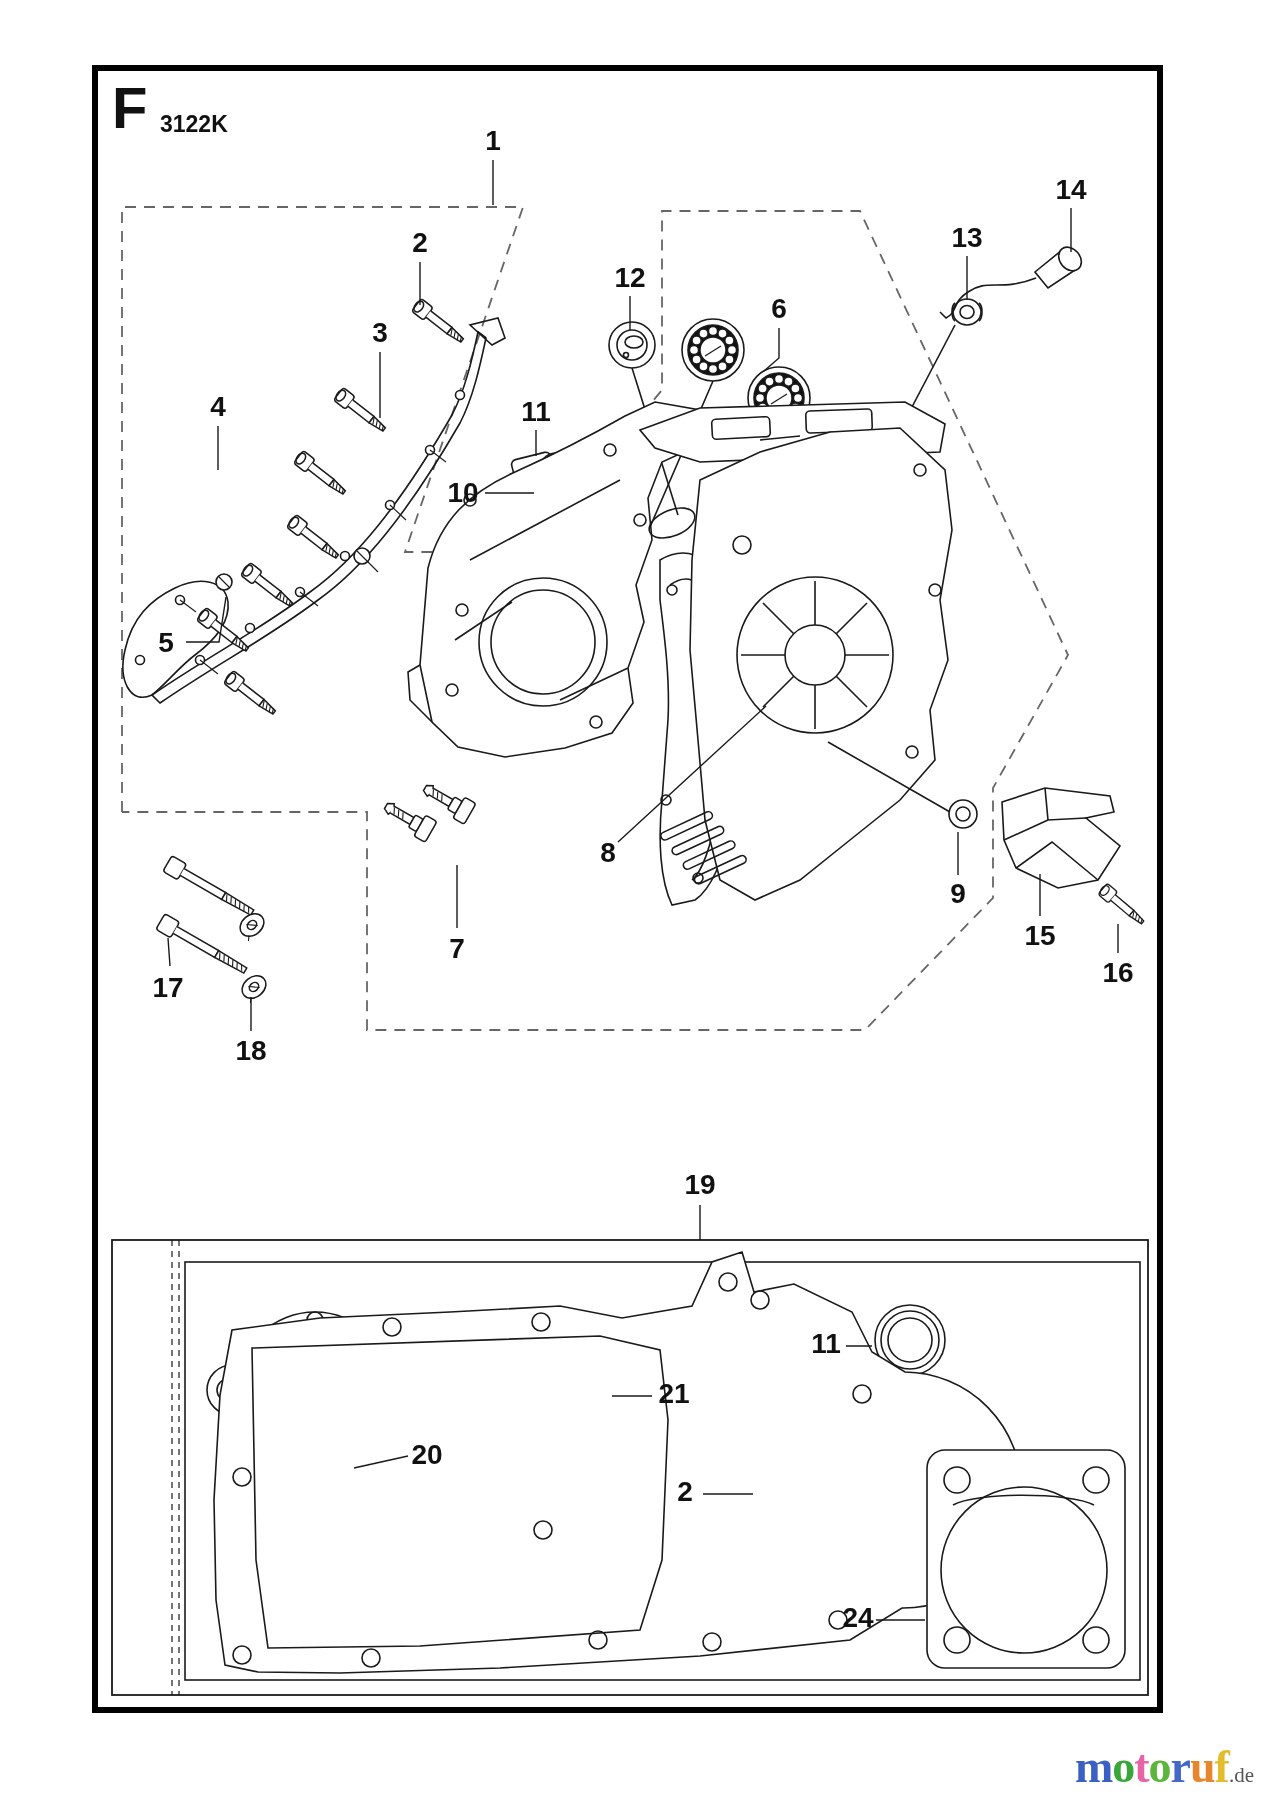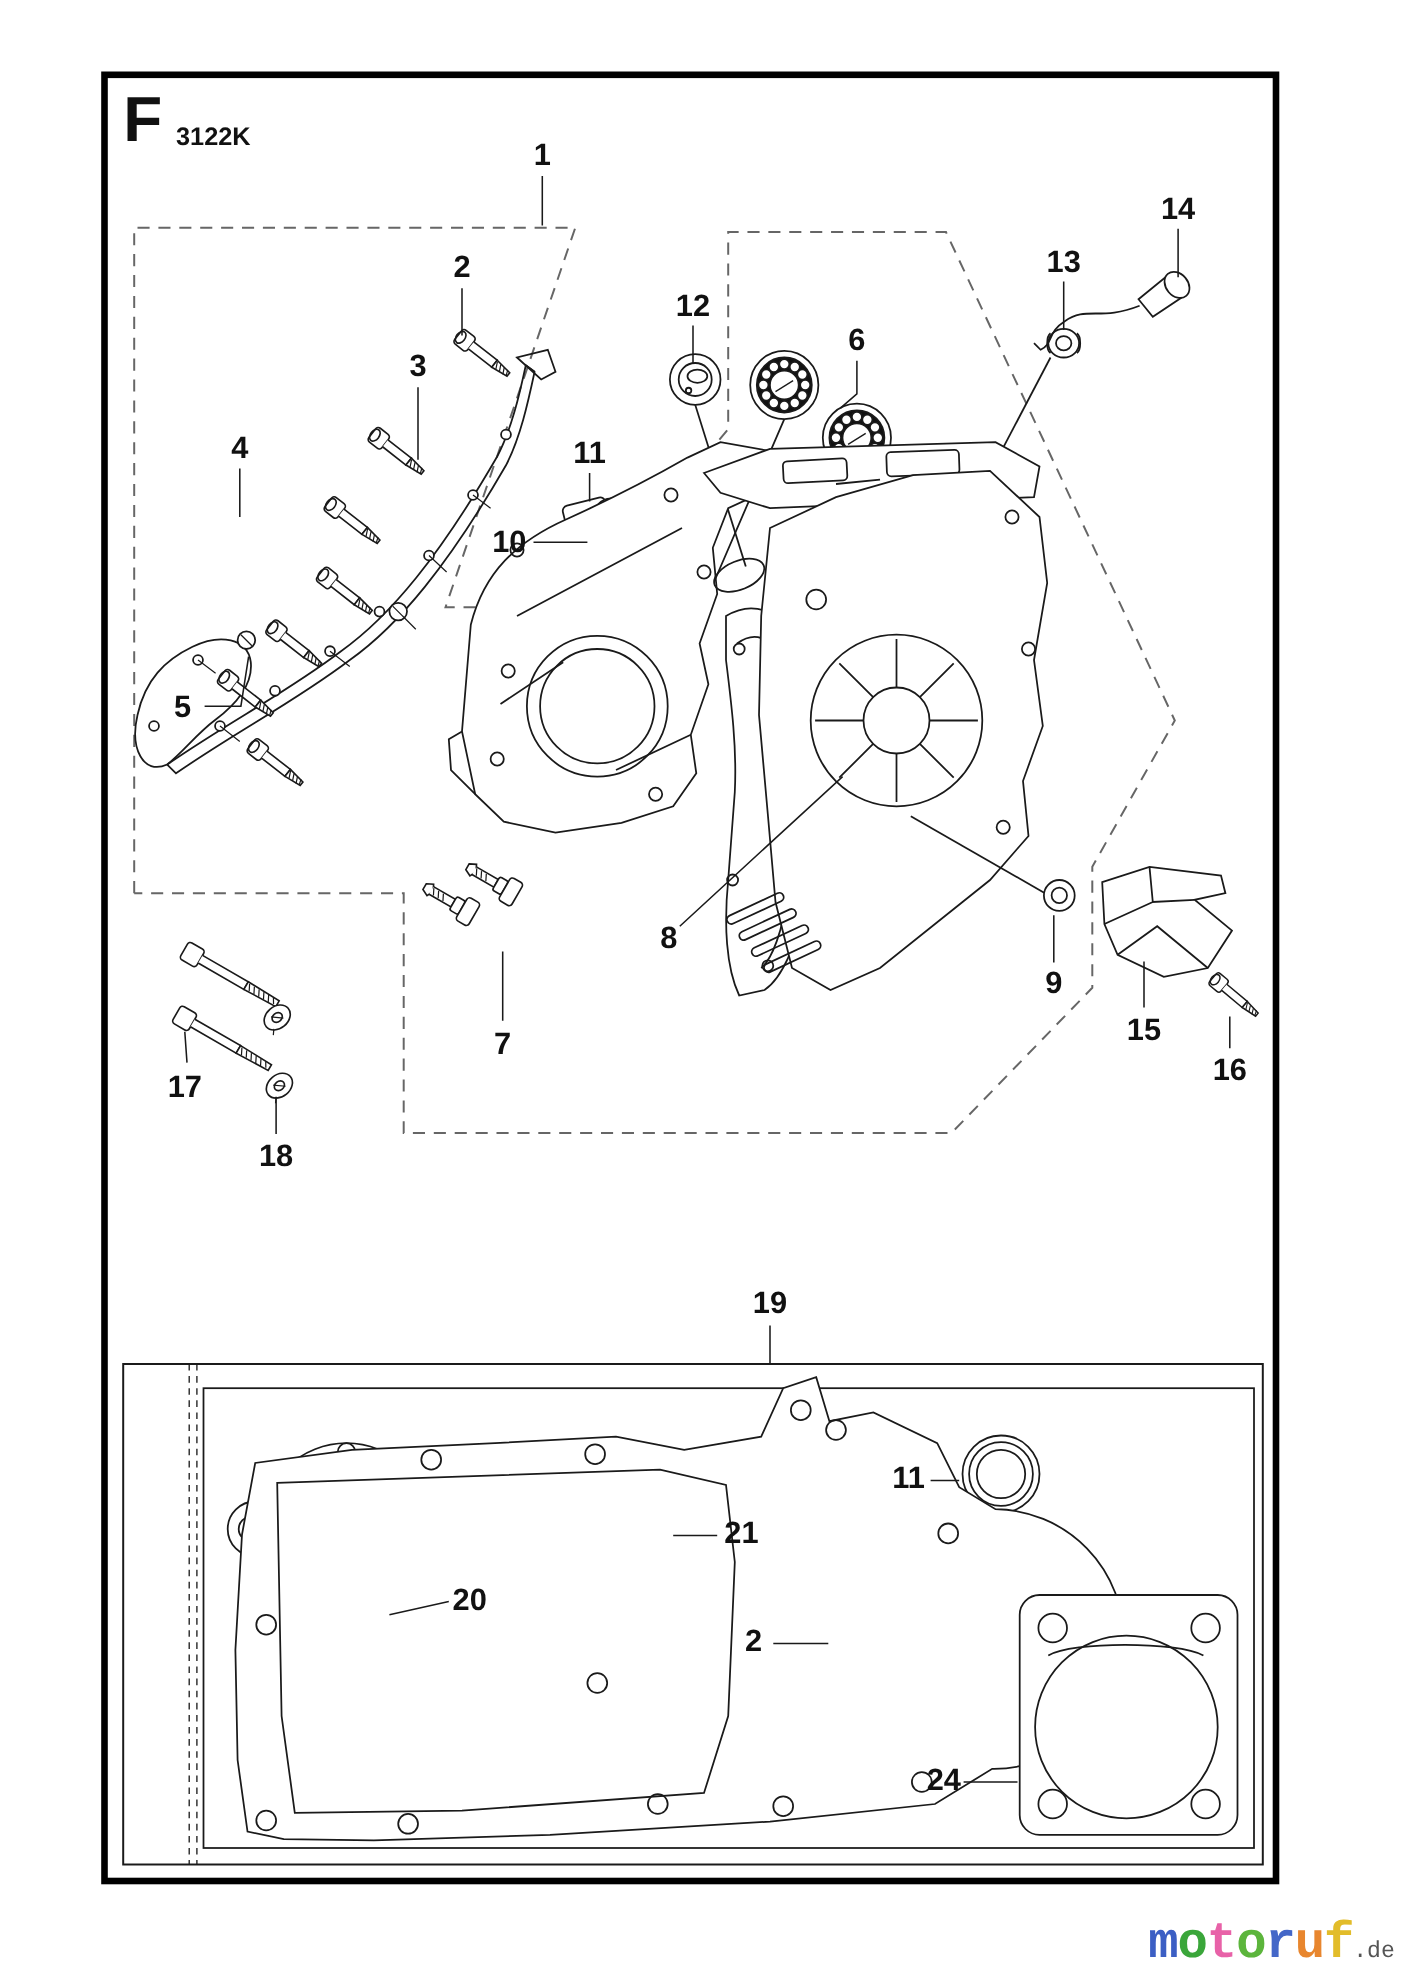--- a/index.html
+++ b/index.html
@@ -1,19 +1,19 @@
 <!DOCTYPE html>
 <html><head>
 <meta charset="utf-8">
 <style>
   html,body{margin:0;padding:0;background:#ffffff;}
   .stage{position:relative;width:1284px;height:1800px;background:#ffffff;overflow:hidden;
          font-family:"Liberation Sans",sans-serif;}
   svg text{font-family:"Liberation Sans","DejaVu Sans",sans-serif;font-weight:bold;fill:#111;}
-  .watermark{position:absolute;right:16px;bottom:2px;font-family:Liberation Mono, monospace;
+  .watermark{position:absolute;right:30px;bottom:2px;font-family:Liberation Serif, serif;
              font-size:46px;font-weight:bold;letter-spacing:-1px;line-height:46px;}
   .watermark .suffix{font-size:21px;font-weight:normal;letter-spacing:0;}
 </style>
 </head>
 <body>
 
 <div class="stage">
 <svg width="1284" height="1800" viewBox="0 0 1284 1800">
   <defs>
 

